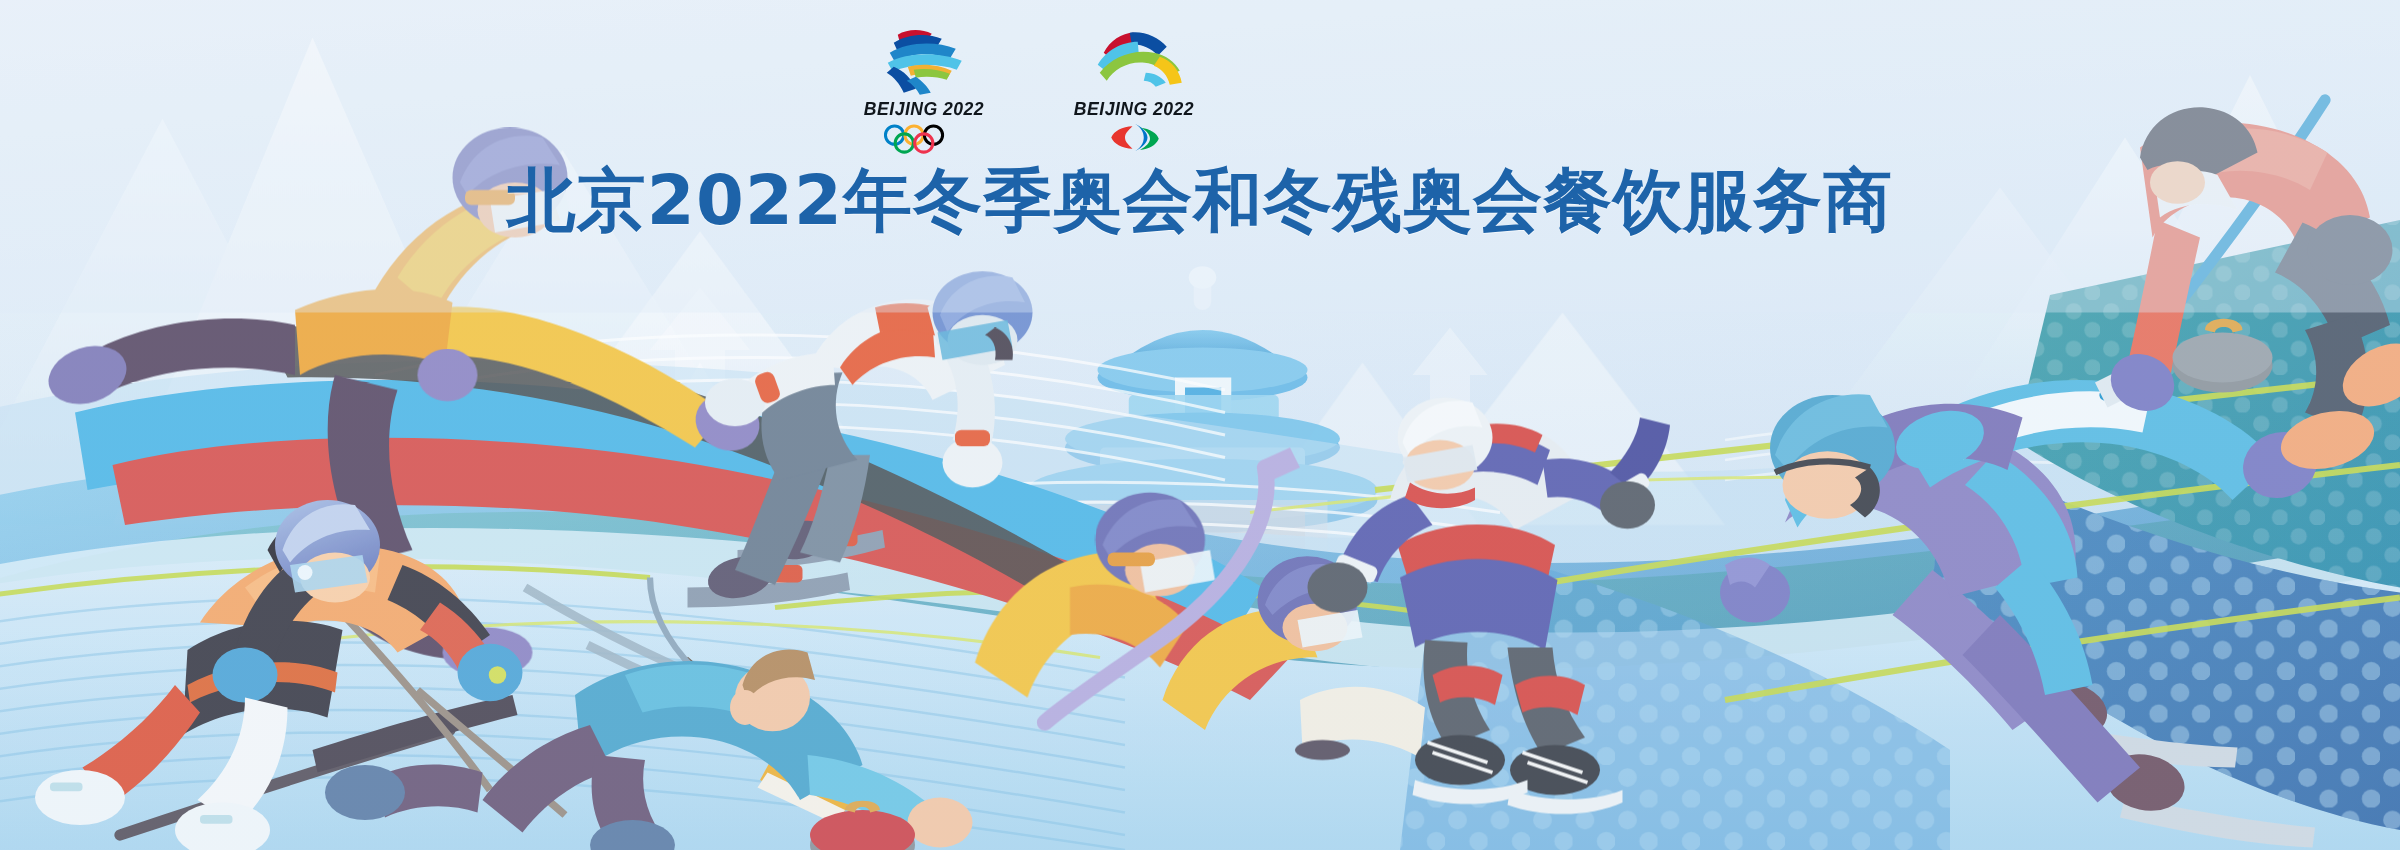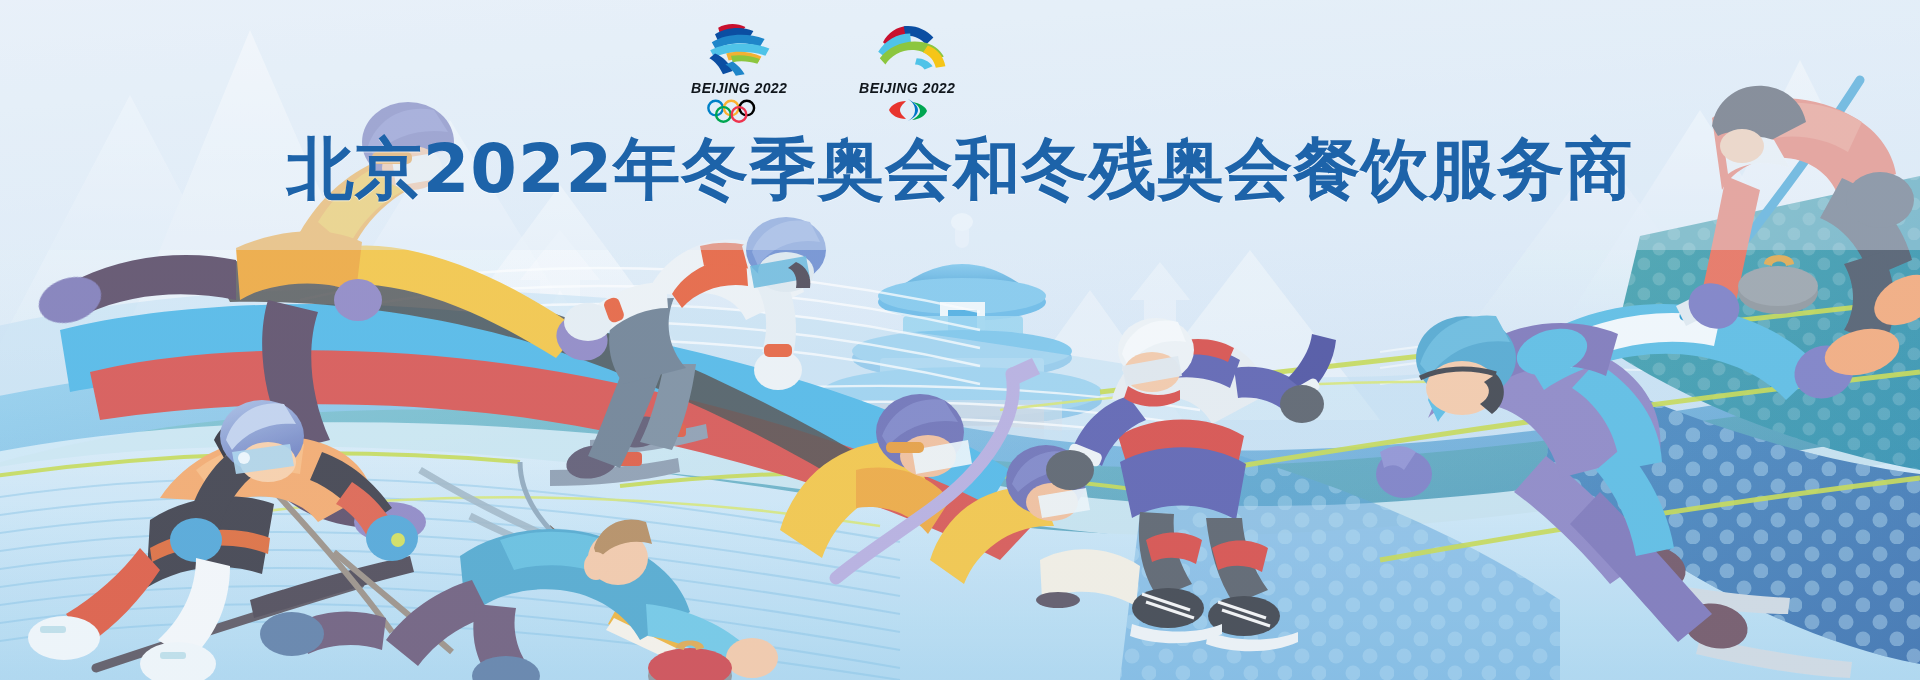--- a/index.html
+++ b/index.html
@@ -32,21 +32,21 @@
     transform:scaleX(.94);
   }
   .logo-sub { width:72px; height:26px; margin-top:2px; }
   .logo-sub.para { width:48px; height:24px; }
 
   #title {
     position:absolute; left:0; top:124px; width:1920px;
     text-align:center; z-index:5;
     font-family:"DejaVu Sans","Liberation Sans",sans-serif;
     font-weight:bold;
-    font-size:67px;
+    font-size:55px;
     letter-spacing:1px;
     color:#1d63a9;
     text-shadow:0 1px 0 rgba(255,255,255,.55);
     white-space:nowrap;
   }
 </style>
 </head>
 <body>
 
 <div id="banner">

